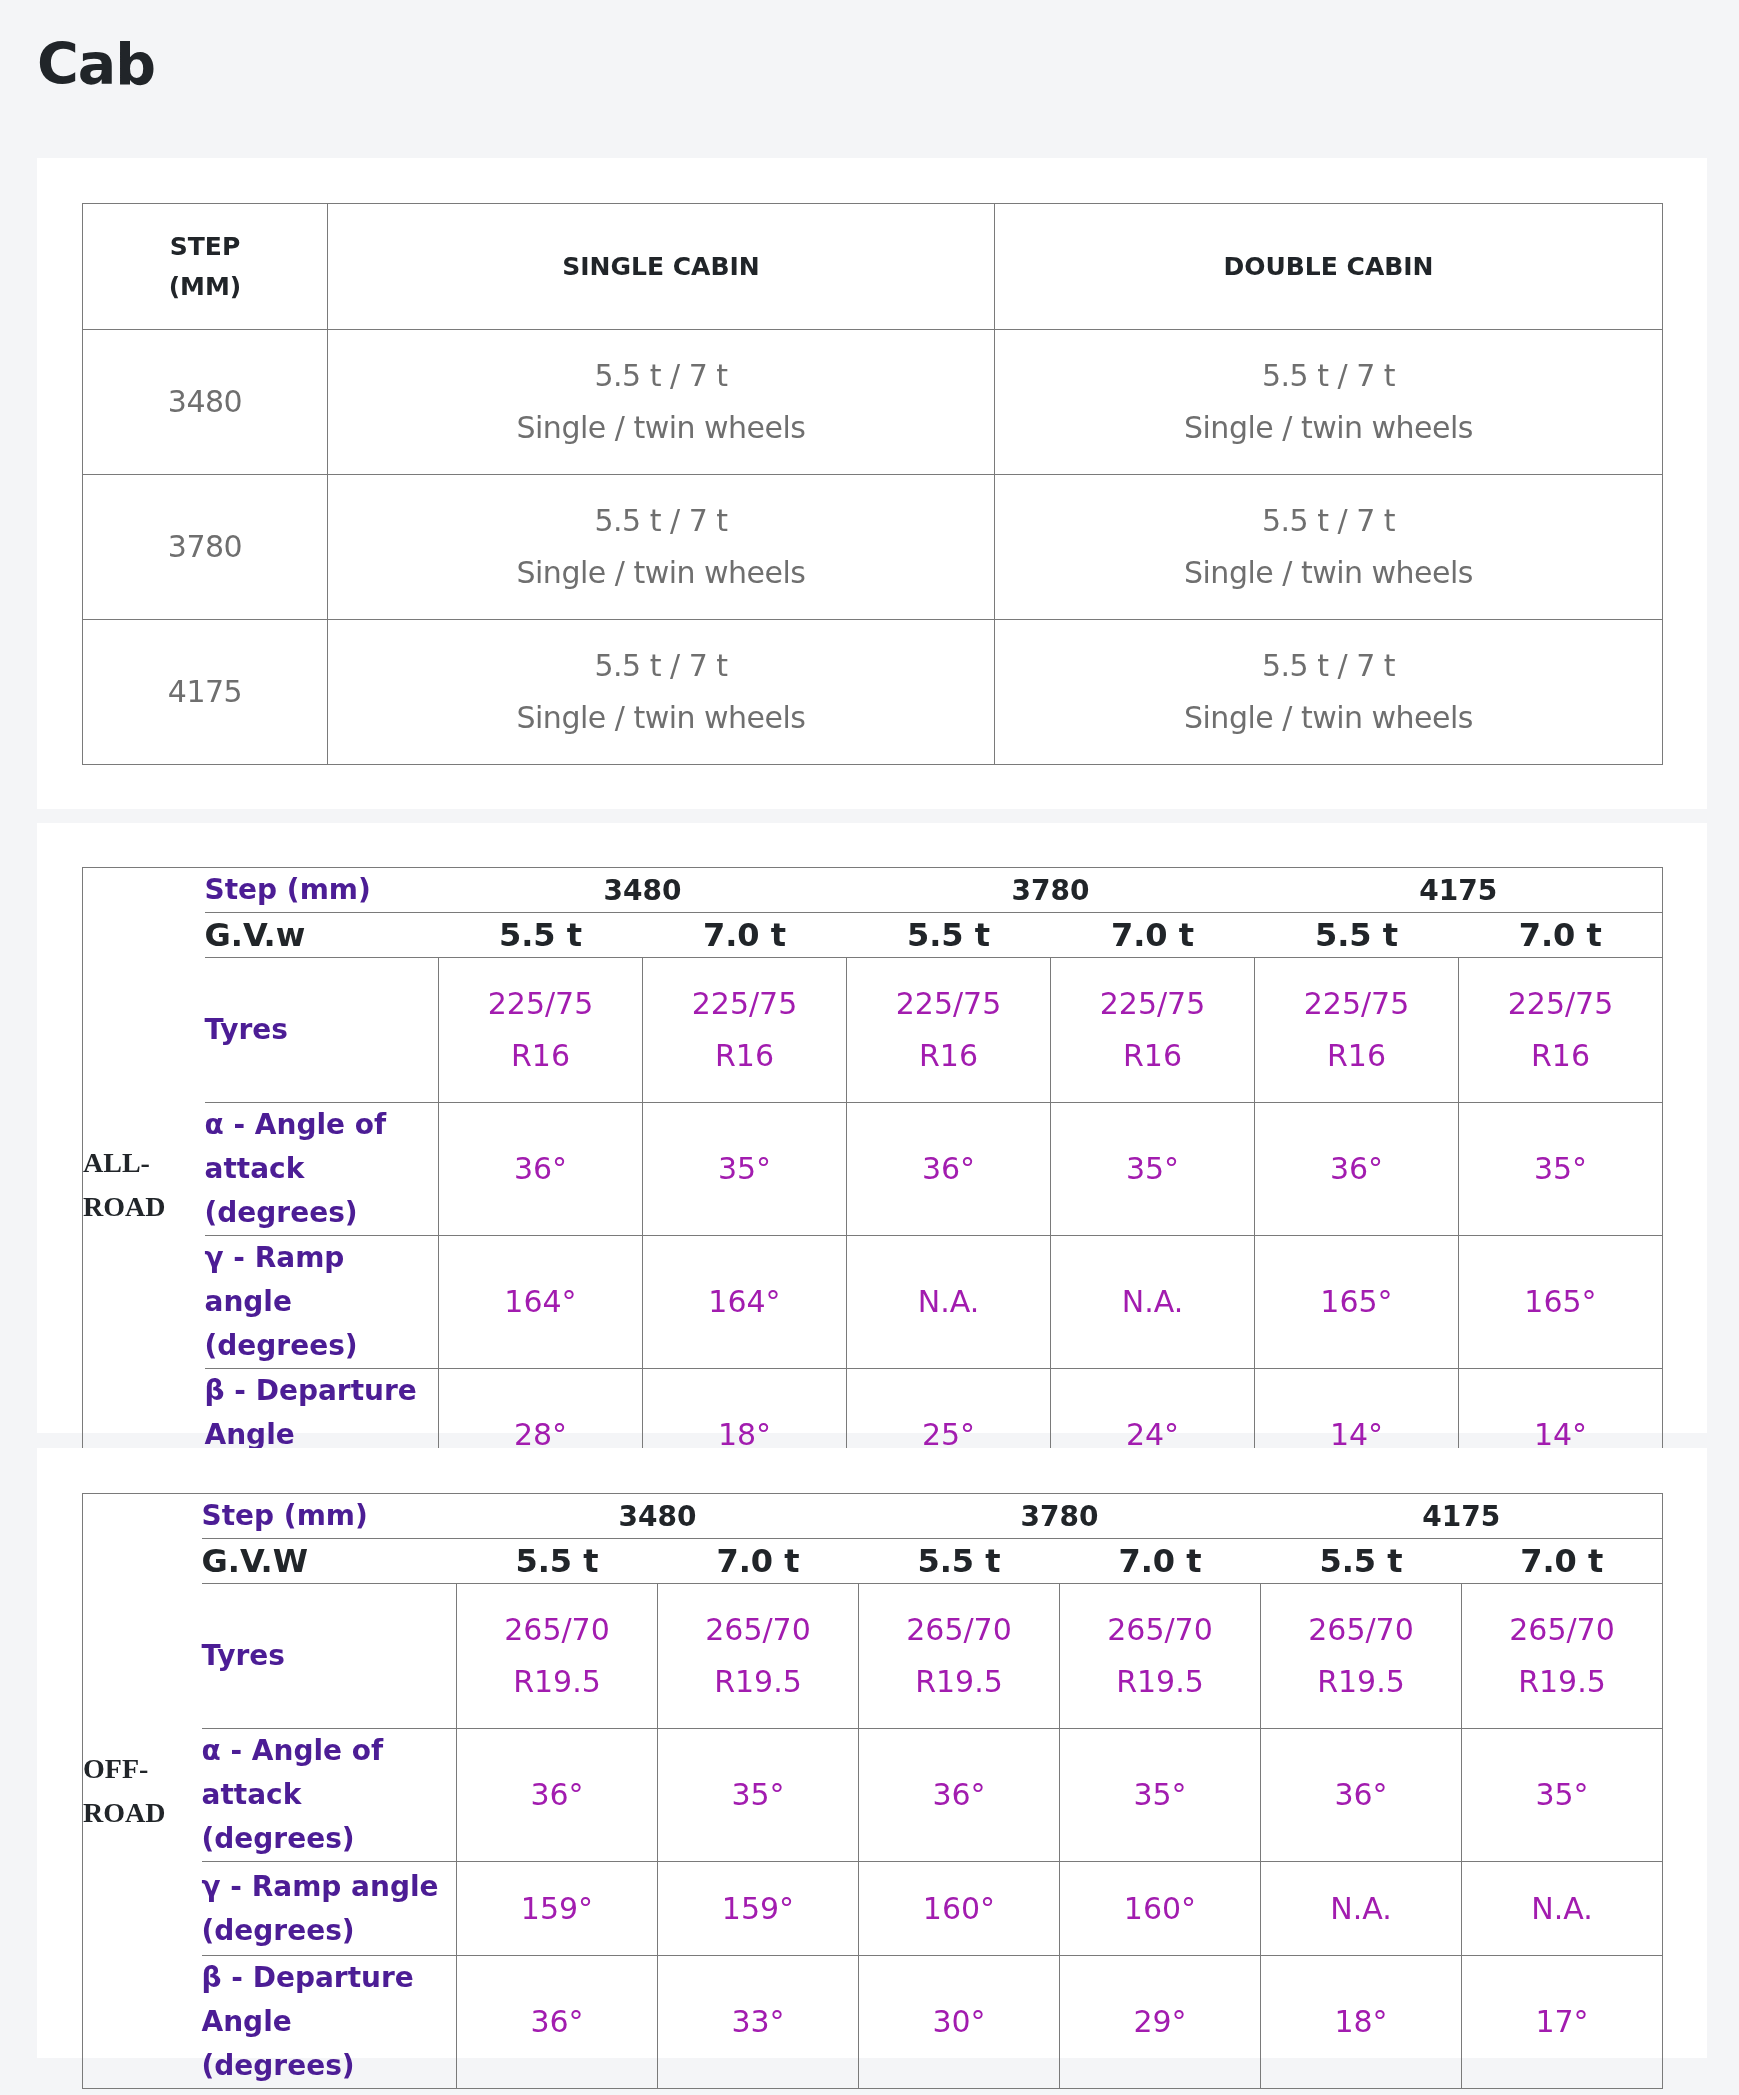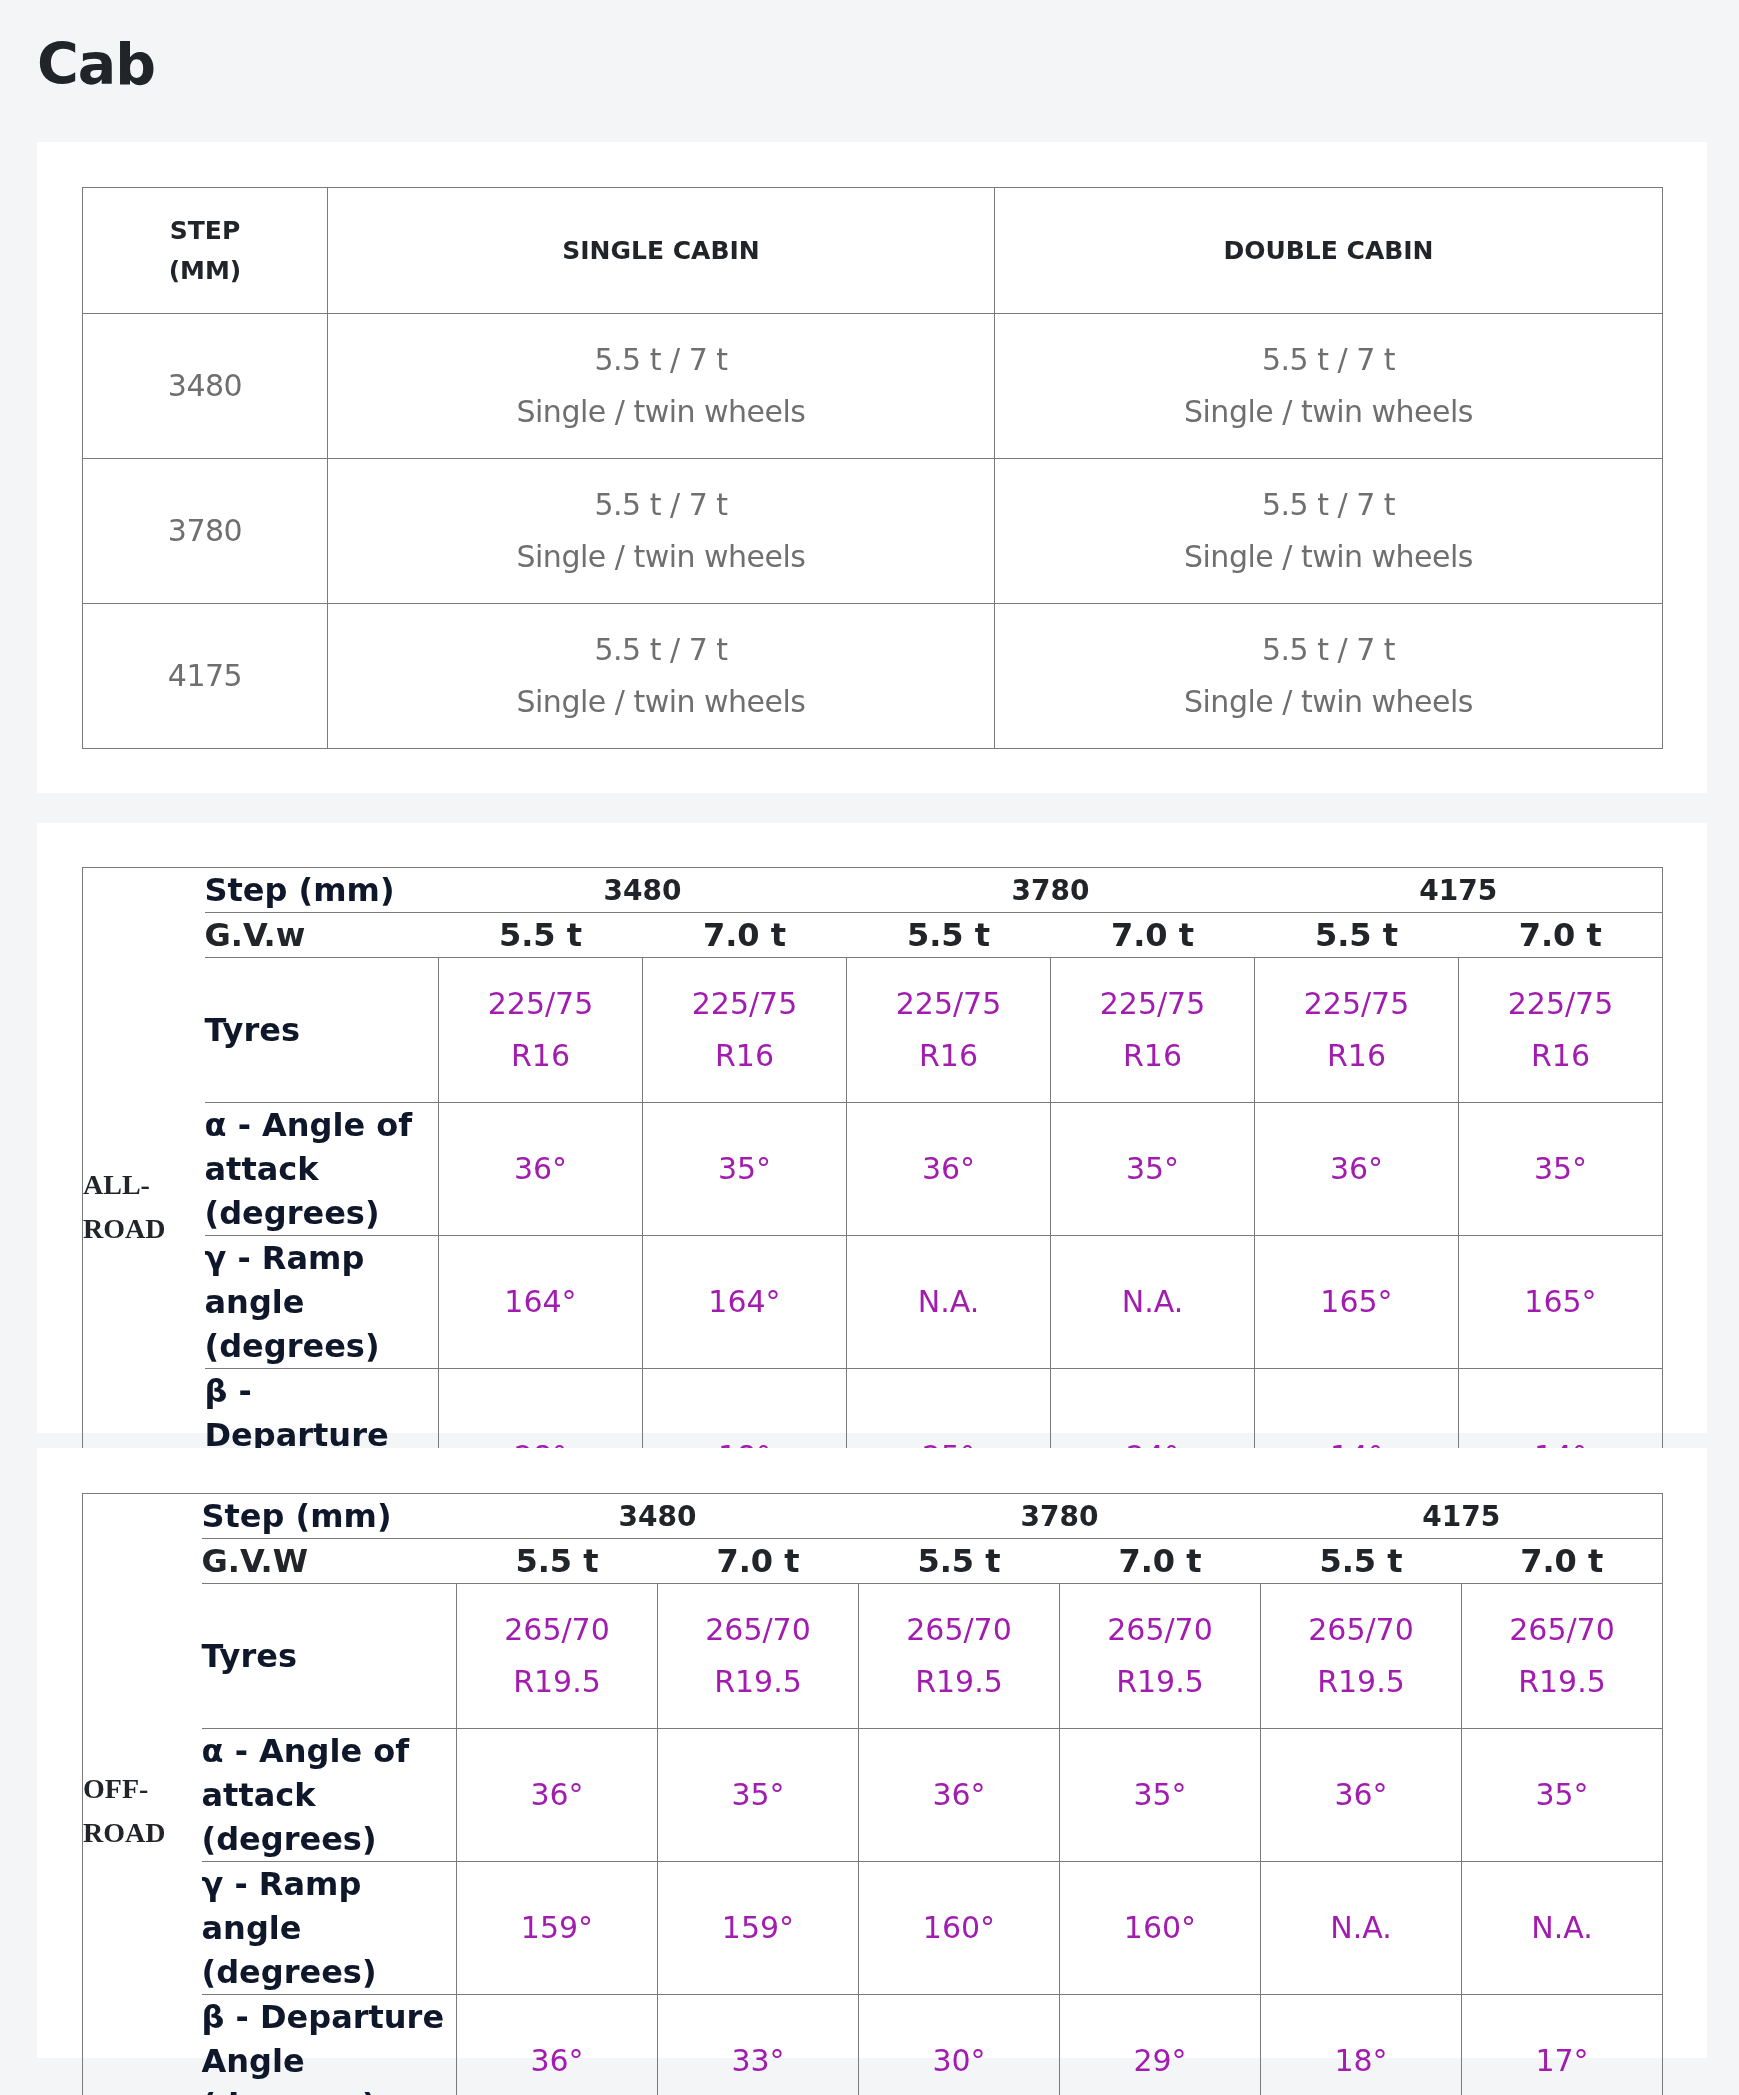--- a/index.html
+++ b/index.html
@@ -1,21 +1,21 @@
 <!DOCTYPE html>
 <html><head>
 <meta charset="utf-8">
 <style>
   html, body { margin:0; padding:0; }
   body { width:1740px; height:2095px; background:#f4f5f7; position:relative; overflow:hidden;
          font-family:"DejaVu Sans", "Liberation Sans", sans-serif; }
   .title { position:absolute; left:37px; top:36px; margin:0; font-size:57px; font-weight:bold;
            color:#212529; letter-spacing:-1px; line-height:1; }
   .card { position:absolute; left:37px; width:1670px; background:#ffffff; }
-  #card1 { top:142px; height:651px; }
+  #card1 { top:158px; height:651px; }
   #card2 { top:823px; height:610px; }
   #card3 { top:1448px; height:610px; }
 
   table { border-collapse:collapse; position:absolute; table-layout:fixed; }
   td, th { padding:0; text-align:center; vertical-align:middle; }
   .hd { color:#212529; font-weight:bold; }
   .val { color:#6f6f6f; }
 
   
   #t1 { left:45px; top:45px; width:1580px; height:562px; border:1.9px solid #7a7a7a; }
@@ -24,21 +24,21 @@
   #t1 td { font-size:30px; line-height:52px; letter-spacing:-0.5px; }
   #t1 tr.h { height:126px; }
   #t1 tr.r { height:145px; }
 
   
   .spec { left:45px; width:1580px; border:1.9px solid #7a7a7a; }
   #t2 { top:44px; height:564px; }
   #t3 { top:45px; height:564px; }
   .spec td { font-size:30px; }
   .spec .cat { font-size:28px; font-weight:bold; color:#212529; line-height:44px; vertical-align:middle; text-align:left;font-family:Liberation Serif, serif; }
-  .spec .lbl { text-align:left; font-size:32px; font-weight:bold; color:#0f172a; line-height:44px;
+  .spec .lbl { text-align:left; font-size:28px; font-weight:bold; color:#4c1d95; line-height:44px;
                border-top:1.9px solid #7a7a7a; padding-left:0; }
   .spec .lbl.first { border-top:none; }
   .spec .step-h { font-size:28px; font-weight:bold; color:#212529; border-top:none; }
   .spec .gvw-row td { border-top:1.9px solid #7a7a7a; font-size:32px; font-weight:bold; color:#212529; }
   .spec .dcell { border:1.9px solid #7a7a7a; color:#a21caf; line-height:52px; }
   .spec tr.hrow { height:45px; }
   .spec tr.tyre { height:145px; }
   .spec tr.ang { height:94px; }
 </style>
 </head>

